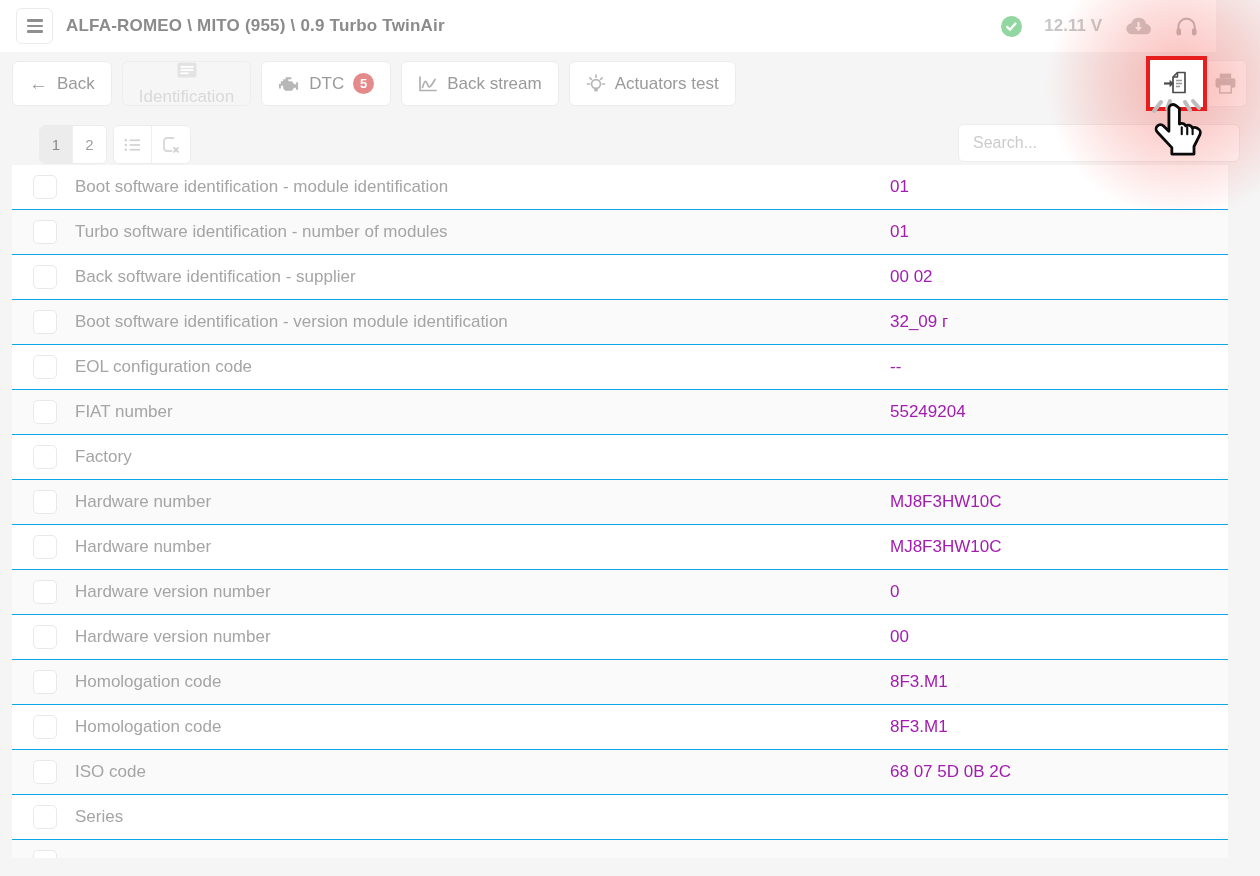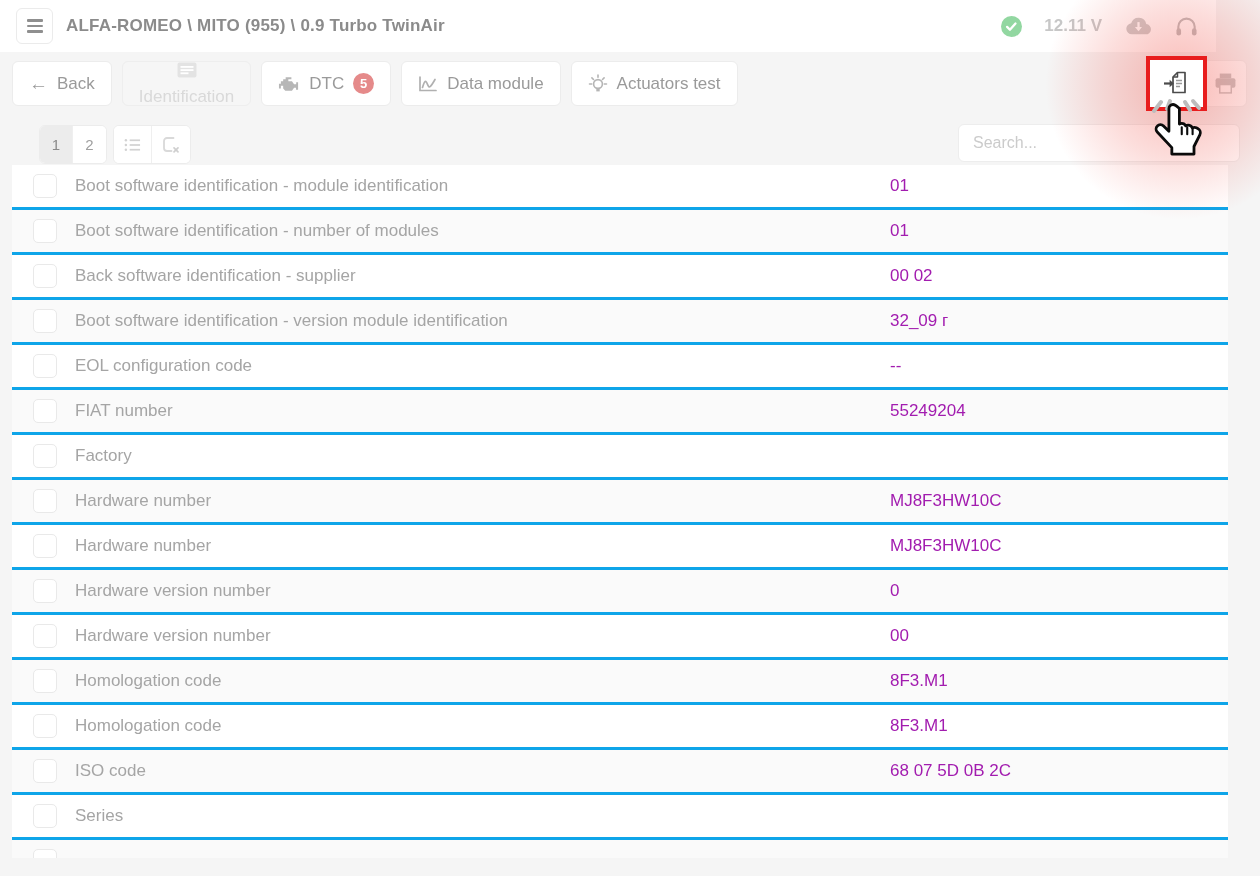--- a/index.html
+++ b/index.html
@@ -50,21 +50,21 @@
   .icon-btn { width:38px; height:37px; display:flex; align-items:center; justify-content:center; cursor:pointer;
               border-right:1px solid #efefef; background:#fff; }
   .icon-btn:last-child { border-right:none; }
   .search { position:absolute; left:958px; top:124px; width:282px; height:38px; background:#fff;
             border:1px solid #ededed; border-radius:6px; padding:0 14px; font-size:16px; color:#777;
             font-family:"Liberation Sans", sans-serif; outline:none; z-index:3; }
   .search::placeholder { color:#cbcbcb; }
 
   
   .table { position:absolute; left:12px; top:165px; width:1216px; height:693px; background:#fff; overflow:hidden; z-index:2; }
-  .row { height:45px; display:flex; align-items:center; border-bottom:3px solid #0ea5e9; background:#fff; }
+  .row { height:45px; display:flex; align-items:center; border-bottom:1px solid #0ea5e9; background:#fff; }
   .row.alt { background:#fafafa; }
   .checkbox { width:24px; height:24px; margin-left:21px; border:1px solid #e9e9e9; border-radius:5px; background:#fff; flex:0 0 auto; cursor:pointer; }
   .row-label { margin-left:18px; font-size:17px; color:#a5a5a5; }
   .row-value { position:absolute; left:878px; font-size:17px; color:#a21caf; }
   .rowwrap { position:relative; }
 </style>
 </head>
 <body>
 
 <div class="topbar">
@@ -117,21 +117,21 @@
     </svg>
     <span>DTC</span>
     <span class="badge">5</span>
   </div>
 
   <div class="btn">
     <svg width="20" height="18" viewBox="0 0 20 18">
       <path d="M2 2 v13.5 h16" stroke="#b0b0b0" stroke-width="1.7" fill="none" stroke-linecap="round"></path>
       <path d="M4.5 12.5 c2.2-7.5 3.2-7.5 5-3.2 s2.8 3.4 7.5-4.8" stroke="#b0b0b0" stroke-width="1.7" fill="none" stroke-linecap="round"></path>
     </svg>
-    <span>Data module</span>
+    <span>Back stream</span>
   </div>
 
   <div class="btn">
     <svg width="20" height="20" viewBox="0 0 20 20">
       <circle cx="10" cy="10" r="4.4" stroke="#b5b5b5" stroke-width="1.6" fill="none"></circle>
       <rect x="8.3" y="15" width="3.4" height="2.4" fill="#b5b5b5"></rect>
       <path d="M10 1 v2.2 M1.5 10 h2.2 M16.3 10 h2.2 M3.9 3.9 l1.6 1.6 M16.1 3.9 l-1.6 1.6" stroke="#b5b5b5" stroke-width="1.6" stroke-linecap="round"></path>
     </svg>
     <span>Actuators test</span>
   </div>
@@ -199,21 +199,21 @@
 
 <div class="table rowwrap">
   <div class="row rowwrap">
     <div class="checkbox"></div>
     <span class="row-label">Boot software identification - module identification</span>
     <span class="row-value">01</span>
   </div>
 
   <div class="row rowwrap alt">
     <div class="checkbox"></div>
-    <span class="row-label">Boot software identification - number of modules</span>
+    <span class="row-label">Turbo software identification - number of modules</span>
     <span class="row-value">01</span>
   </div>
 
   <div class="row rowwrap">
     <div class="checkbox"></div>
     <span class="row-label">Back software identification - supplier</span>
     <span class="row-value">00 02</span>
   </div>
 
   <div class="row rowwrap alt">

